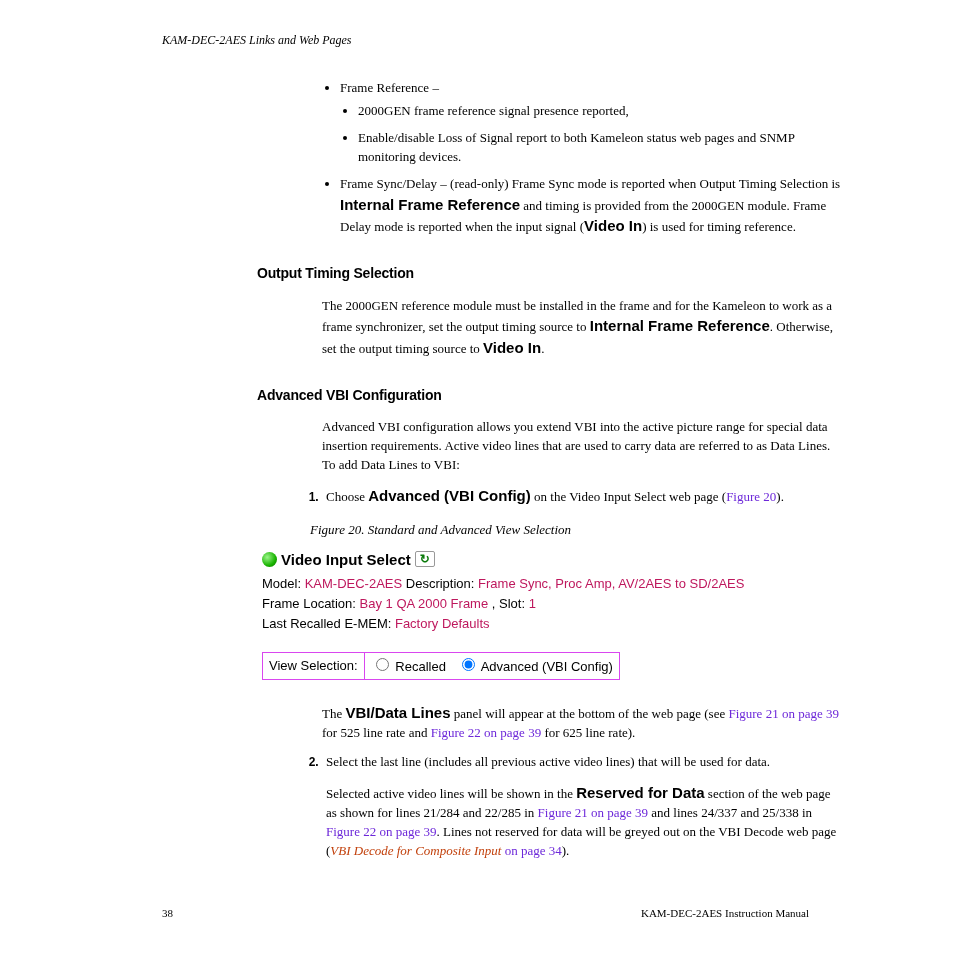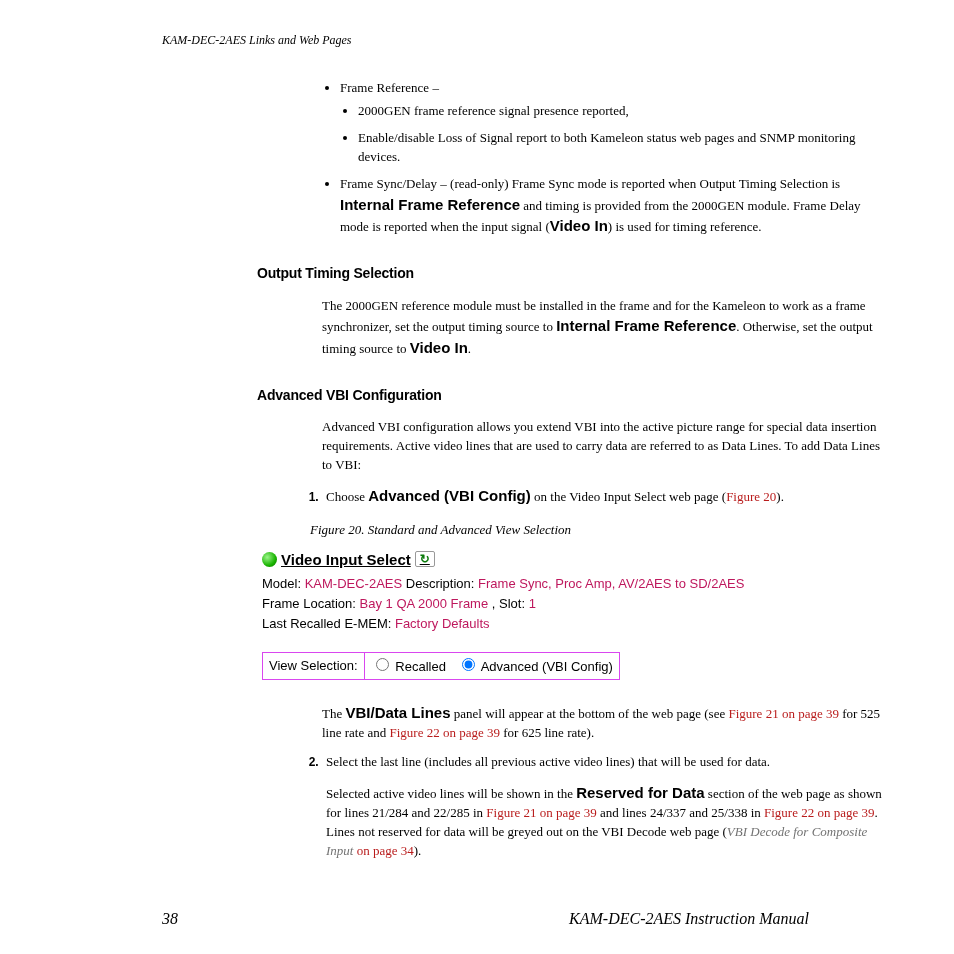--- a/index.html
+++ b/index.html
@@ -8,21 +8,21 @@
     font-family: "Book Antiqua", Palatino, Georgia, serif;
     font-size: 13px;
     line-height: 1.45;
     color: #000;
     background: #fff;
     width: 954px;
     height: 954px;
     position: relative;
   }
   .page {
-    padding: 32px 72px 40px 162px;
+    padding: 32px 113px 40px 162px;
     box-sizing: border-box;
     width: 954px;
     height: 954px;
     position: relative;
   }
   .running-header {
     font-style: italic;
     font-size: 12px;
     margin-bottom: 30px;
   }
@@ -83,21 +83,20 @@
     font-size: 13px;
     line-height: 1.55;
   }
   .vis-title {
     display: flex;
     align-items: center;
     gap: 4px;
     font-weight: bold;
     font-size: 15px;
     margin-bottom: 3px;
-    text-decoration: underline;
   }
   .green-dot {
     width: 15px; height: 15px;
     border-radius: 50%;
     background: radial-gradient(circle at 35% 35%, #9bf58a, #19b300 60%, #0a6d00);
     display: inline-block;
   }
   .refresh-icon {
     width: 18px; height: 14px;
     display: inline-flex;
@@ -112,31 +111,30 @@
   .view-sel-table {
     margin-top: 18px;
     border-collapse: collapse;
   }
   .view-sel-table td {
     border: 1px solid #d946ef;
     padding: 2px 6px;
     font-family: Arial, Helvetica, sans-serif;
     font-size: 13px;
   }
-  .xref { color: #b91c1c; }
-  .xref-ital { color: #737373; font-style: italic; margin-top: 21px; }
+  .xref { color: #6d28d9; }
+  .xref-ital { color: #c2410c; font-style: italic; margin-top: 21px; }
   .footer {
     position: absolute;
-    bottom: 24px;
+    bottom: 32px;
     left: 162px;
     right: 145px;
     display: flex;
     justify-content: space-between;
-    font-style: italic;
-    font-size: 16px;
+    font-size: 11px;
   }
 </style>
 </head>
 <body>
 
 <div class="page">
   <div class="running-header">KAM-DEC-2AES Links and Web Pages</div>
 
   <div class="bullet-block">
     <ul>

